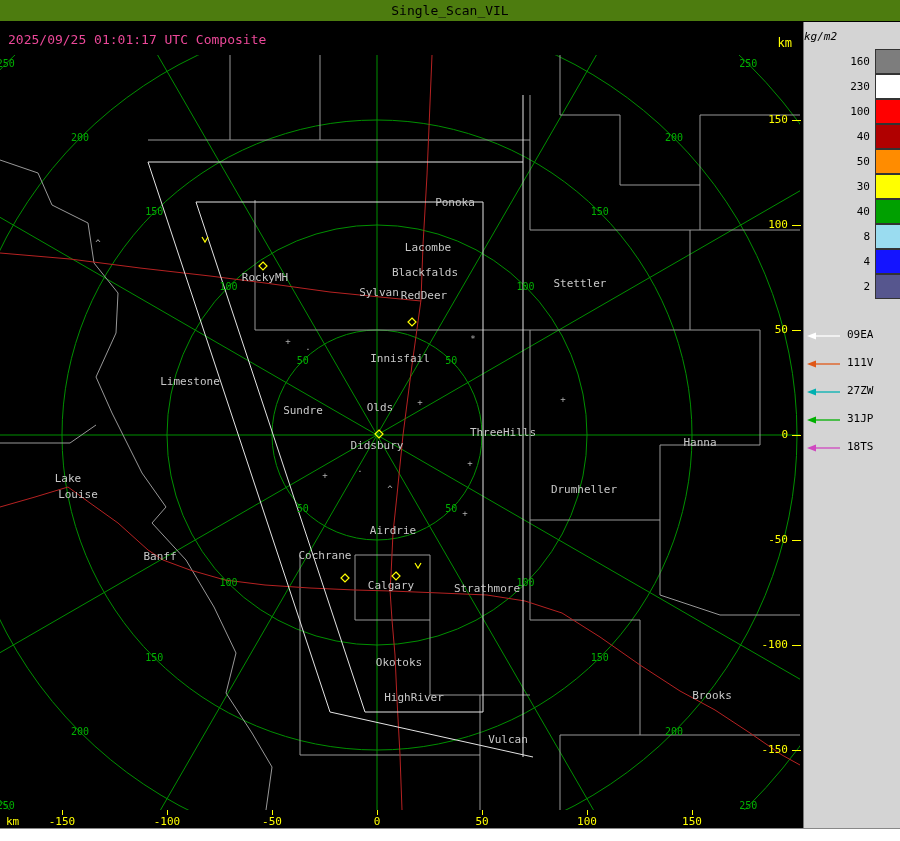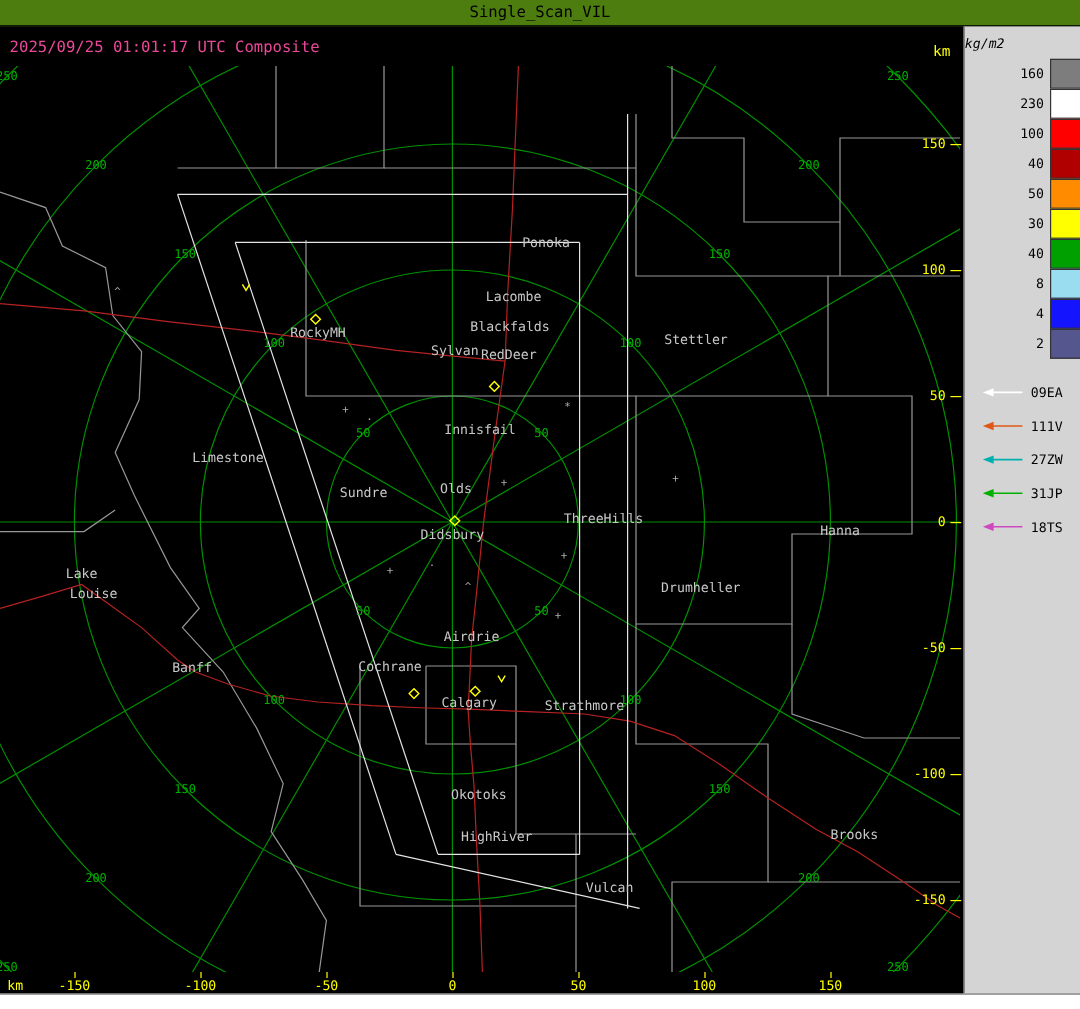--- a/index.html
+++ b/index.html
@@ -23,21 +23,21 @@
   .km-bottom{position:absolute;left:6px;top:5px;color:#ffff00;font-size:11px;}
   
   .sidebar{position:absolute;left:803px;top:22px;width:97px;height:806px;background:#d4d4d4;
            border-left:1px solid #777;color:#000;font-size:11px;}
   .cb-unit{padding:8px 14px 6px 0;font-style:italic;}
   .cb-rows{}
   .cb-row{display:flex;align-items:center;justify-content:flex-end;height:25px;}
   .cb-label{width:34px;text-align:right;margin-right:5px;font-size:11px;}
   .cb-box{width:26px;height:25px;display:inline-block;box-sizing:border-box;border:1px solid #333;}
   .rl-rows{margin-top:14px;}
-  .rl-row{display:flex;align-items:center;height:28px;padding-left:14px;}
+  .rl-row{display:flex;align-items:flex-end;height:28px;padding-left:2px;}
   .rl-row svg{margin-right:5px;}
   .rl-id{font-size:11px;}
   
   .bottombar{position:absolute;left:0;top:828px;width:900px;height:13px;background:#ffffff;border-top:1px solid #888;}
 </style>
 </head>
 <body>
 
 <div class="screen">
 

